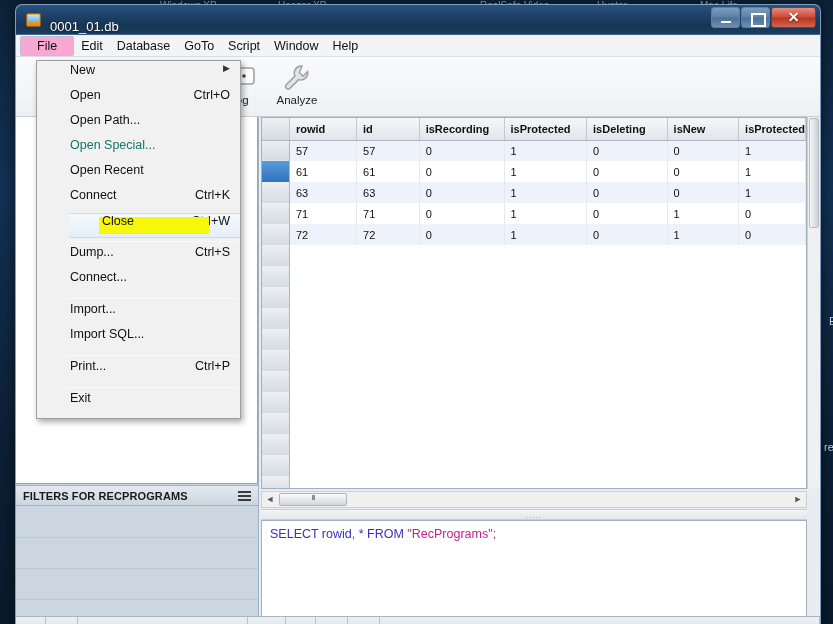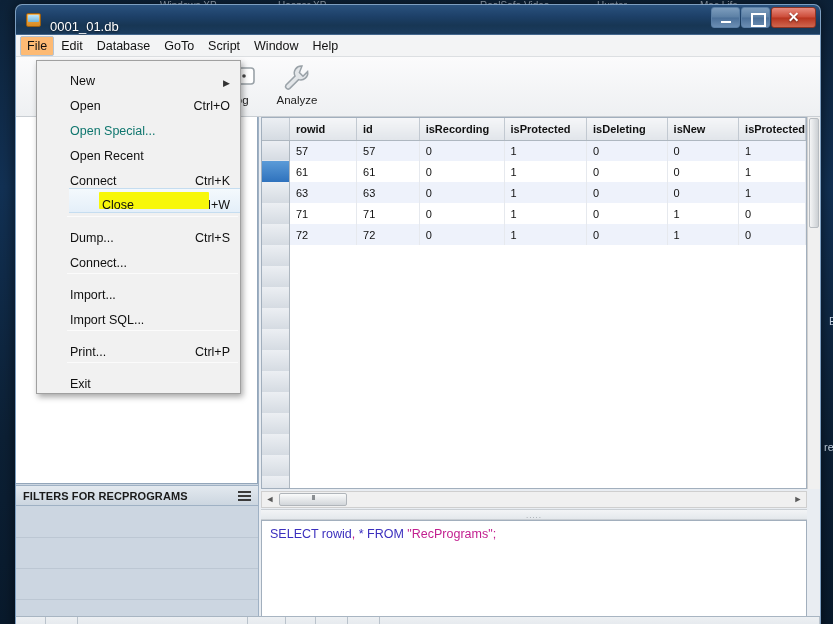--- a/index.html
+++ b/index.html
@@ -122,23 +122,23 @@
     align-items: center;
   }
   .menu-item {
     font-size: 12.5px;
     color: #111;
     padding: 2px 7px;
     cursor: pointer;
     line-height: 16px;
   }
   .menu-item.active {
-    background: #fdba74;
+    background: #f9a8d4;
     border: 1px solid #b4c4d4;
-    padding: 1px 6px;
+    padding: 1px 16px;
     border-radius: 2px;
   }
 
   
   .toolbar {
     position: relative;
     height: 60px;
     background: linear-gradient(180deg,#fbfbfc 0%,#eef0f2 100%);
     border-bottom: 1px solid #c9ced3;
     display: flex;
@@ -380,21 +380,21 @@
     background: #f1f1f1;
     border: 1px solid #a0a0a0;
     box-shadow: 2px 3px 6px rgba(0,0,0,.35);
     padding: 2px 0;
     z-index: 50;
   }
   .dd-item {
     position: relative;
     height: 25px;
     display: flex;
-    align-items: flex-end;
+    align-items: flex-start;
     padding-left: 33px;
     padding-right: 10px;
     font-size: 12.5px;
     color: #101010;
     cursor: pointer;
   }
   .dd-item.disabled { color: #0f766e; cursor: default; }
   .dd-item.hovered {
     background: linear-gradient(180deg,#f4f9fd,#e4eff9);
     border-top: 1px solid #c5ddf0;
@@ -683,20 +683,23 @@
 
   <div class="dropdown">
     <div class="dd-item">
       <span class="dd-label">New</span>
       <span class="submark">▶</span>
     </div>
     <div class="dd-item">
       <span class="dd-label">Open</span>
       <span class="shortcut">Ctrl+O</span>
     </div>
+    <div class="dd-item">
+      <span class="dd-label">Open Path...</span>
+    </div>
     <div class="dd-item disabled">
       <span class="dd-label">Open Special...</span>
     </div>
     <div class="dd-item">
       <span class="dd-label">Open Recent</span>
     </div>
     <div class="dd-item">
       <span class="dd-label">Connect</span>
       <span class="shortcut">Ctrl+K</span>
     </div>

